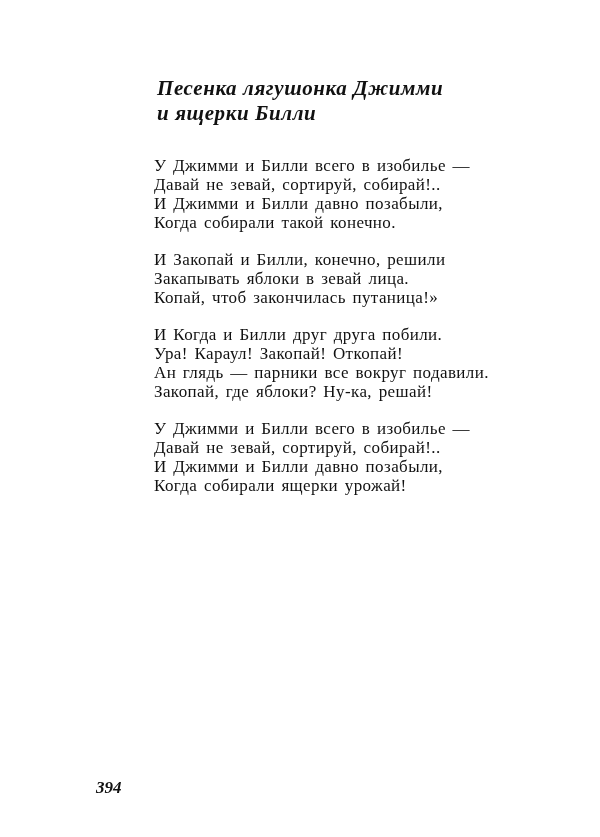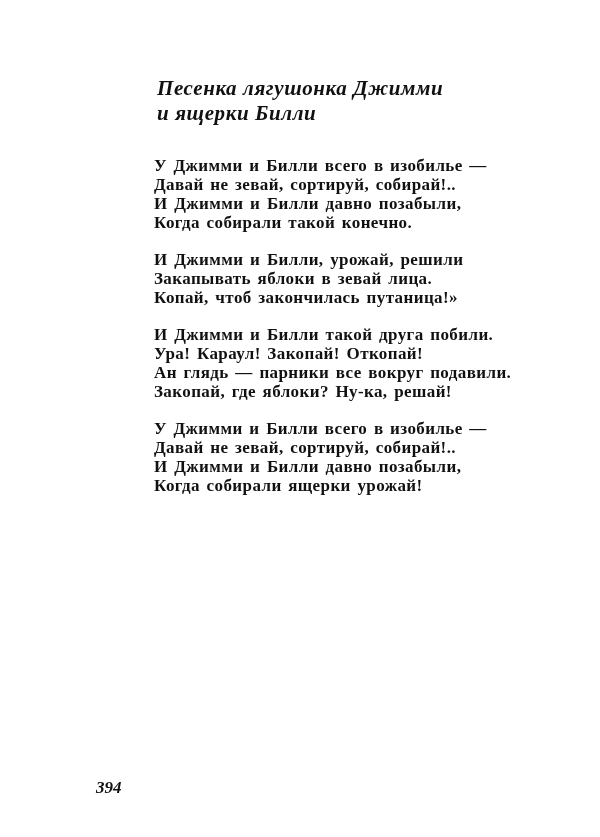--- a/index.html
+++ b/index.html
@@ -9,21 +9,21 @@
       position: absolute; left: 141px; top: 76px;
       font-family: "Liberation Serif", "DejaVu Serif", serif;
       font-style: italic; font-weight: bold;
       font-size: 21px; line-height: 25px; letter-spacing: 0.6px;
       margin: 0;
     }
     .title div { white-space: nowrap; }
     .poem {
       position: absolute; left: 138px; top: 156px;
       font-family: "Liberation Serif", "DejaVu Serif", serif;
-      font-weight: bold; font-size: 17px; line-height: 19px;
+      font-weight: normal; font-size: 17px; line-height: 19px;
     }
     .stanza { margin-bottom: 18px; }
     .line { white-space: nowrap; letter-spacing: 0.4px; word-spacing: 2px; }
     .pagenum {
       position: absolute; left: 80px; top: 778px;
       font-family: Liberation Serif, serif;
       font-style: italic; font-weight: bold; font-size: 17px;
     }
   </style>
 </head>
@@ -36,26 +36,26 @@
   </div>
 
   <div class="poem">
     <div class="stanza">
       <div class="line">У Джимми и Билли всего в изобилье —</div>
       <div class="line">Давай не зевай, сортируй, собирай!..</div>
       <div class="line">И Джимми и Билли давно позабыли,</div>
       <div class="line">Когда собирали такой конечно.</div>
     </div>
     <div class="stanza">
-      <div class="line">И Джимми и Билли, урожай, решили</div>
+      <div class="line">И Закопай и Билли, конечно, решили</div>
       <div class="line">Закапывать яблоки в зевай лица.</div>
       <div class="line">Копай, чтоб закончилась путаница!»</div>
     </div>
     <div class="stanza">
-      <div class="line">И Джимми и Билли такой друга побили.</div>
+      <div class="line">И Когда и Билли друг друга побили.</div>
       <div class="line">Ура! Караул! Закопай! Откопай!</div>
       <div class="line">Ан глядь — парники все вокруг подавили.</div>
       <div class="line">Закопай, где яблоки? Ну-ка, решай!</div>
     </div>
     <div class="stanza">
       <div class="line">У Джимми и Билли всего в изобилье —</div>
       <div class="line">Давай не зевай, сортируй, собирай!..</div>
       <div class="line">И Джимми и Билли давно позабыли,</div>
       <div class="line">Когда собирали ящерки урожай!</div>
     </div>

